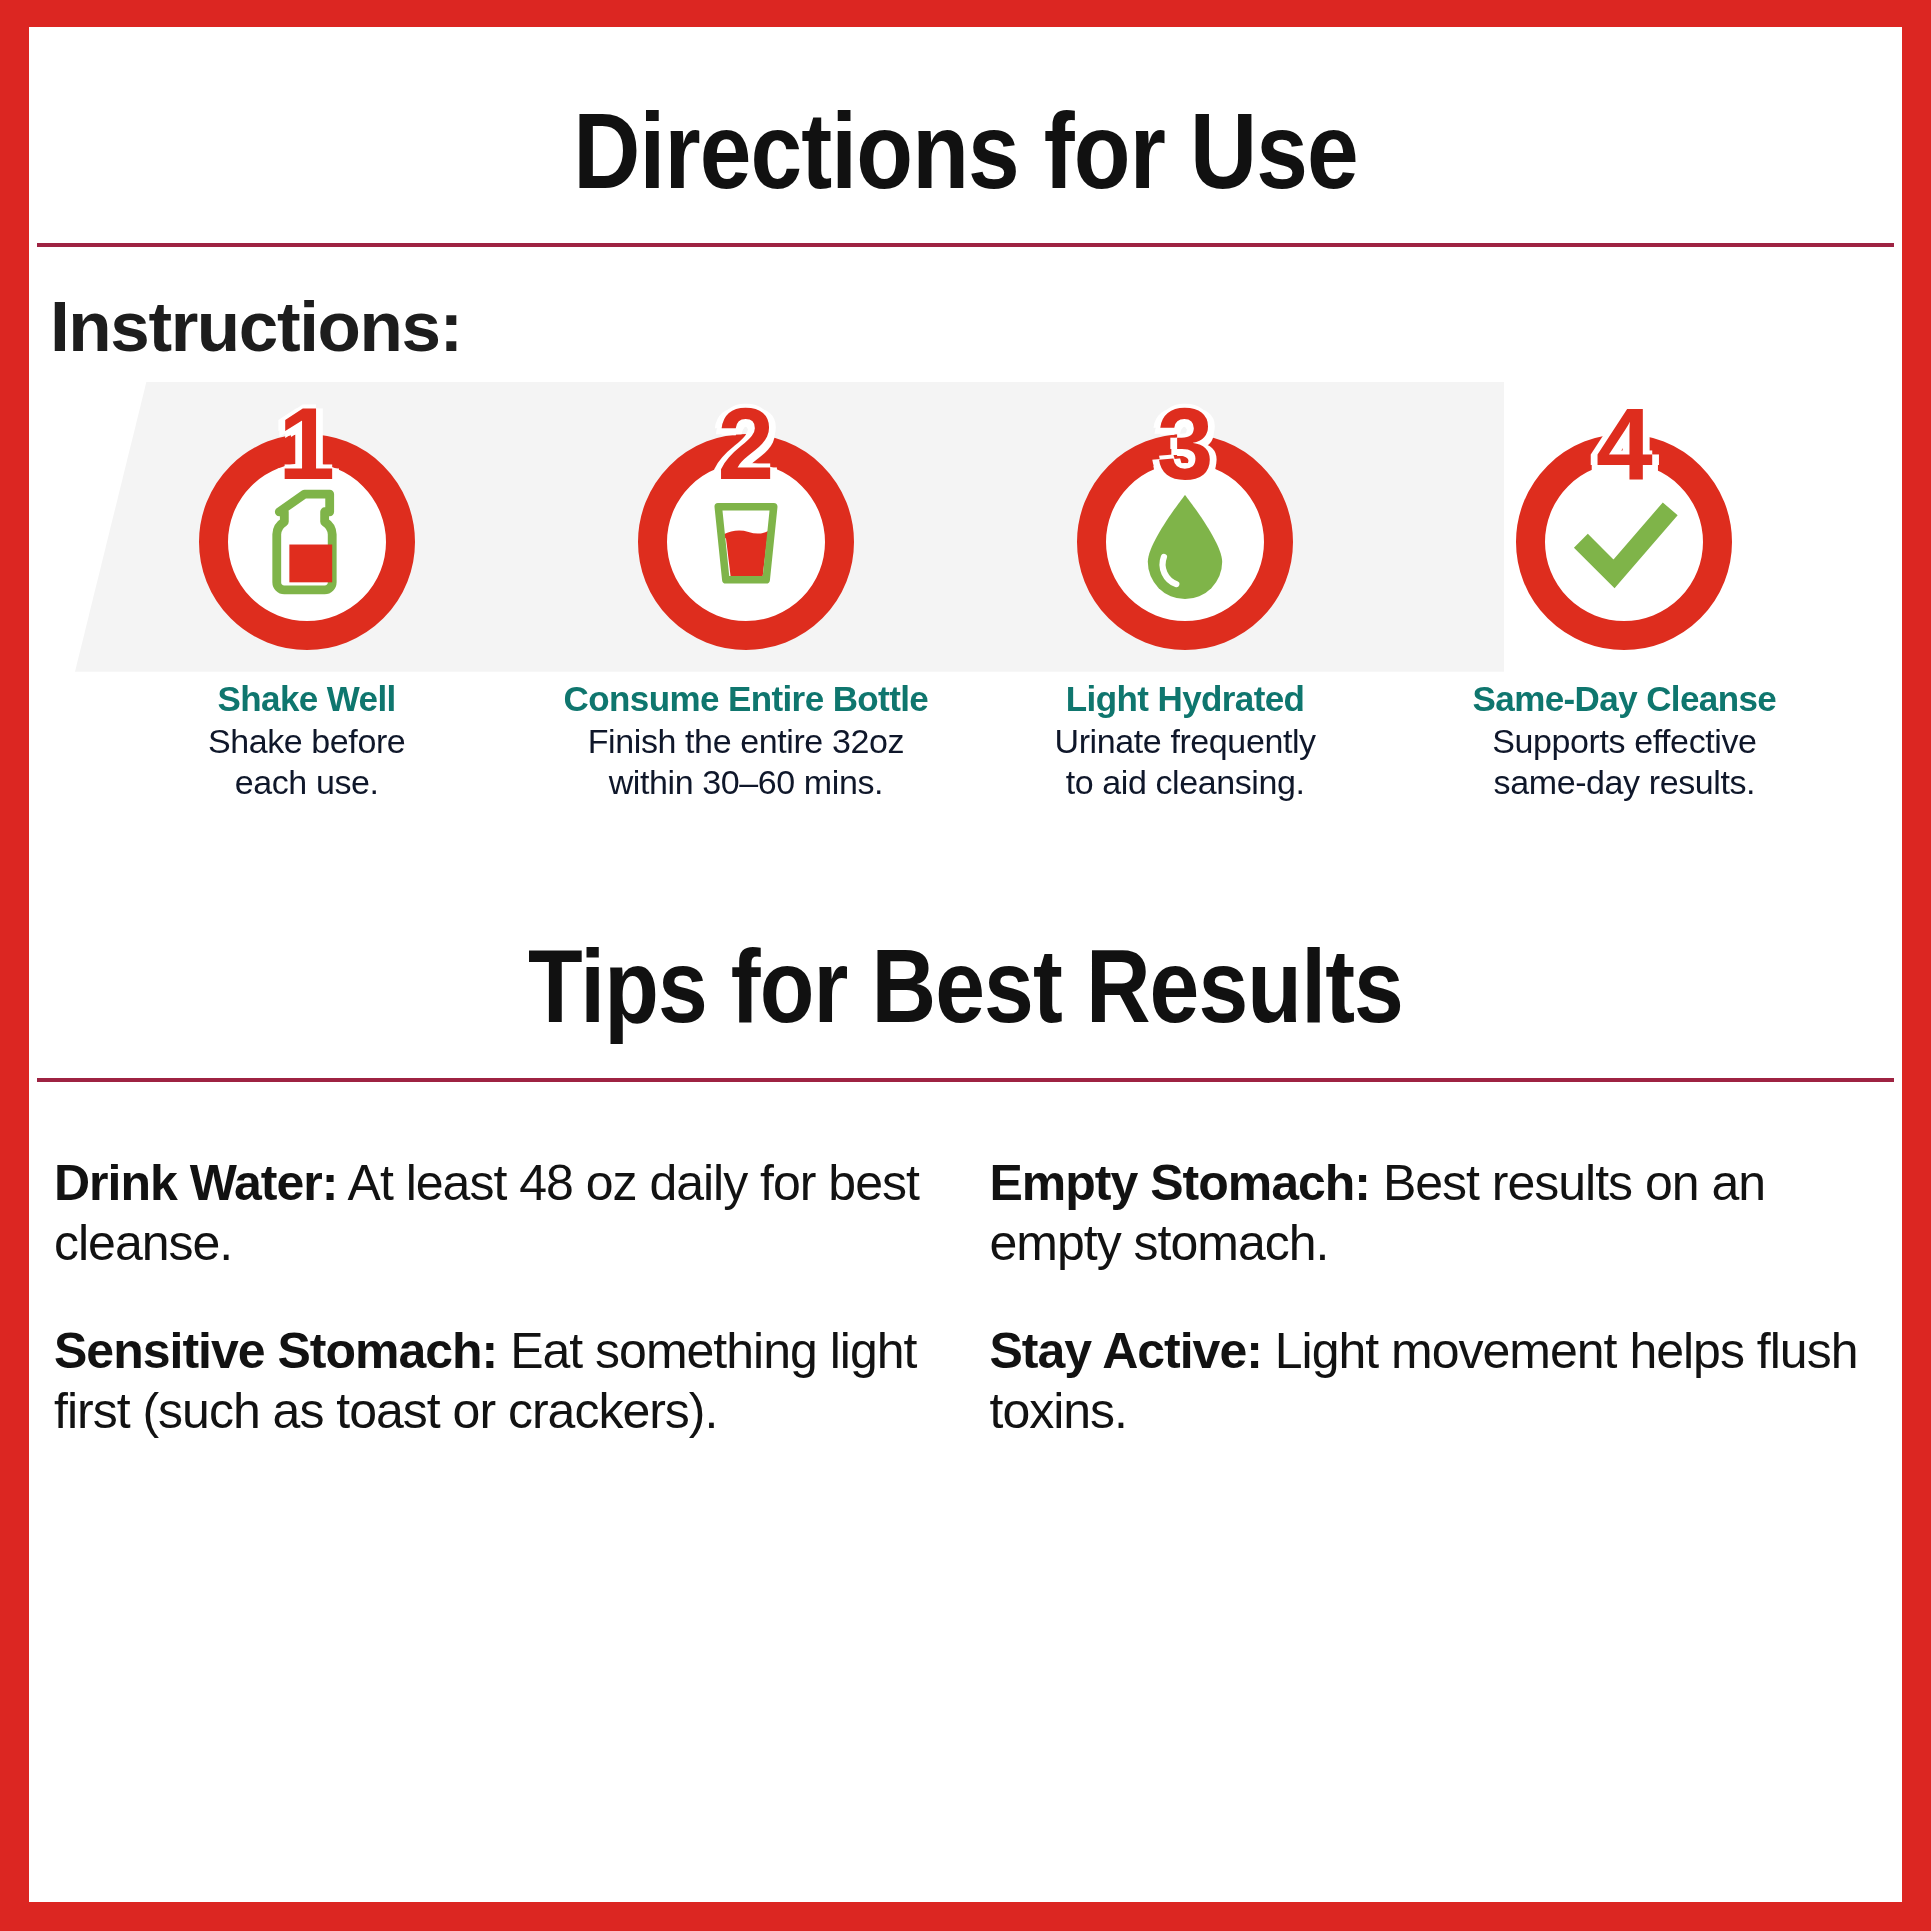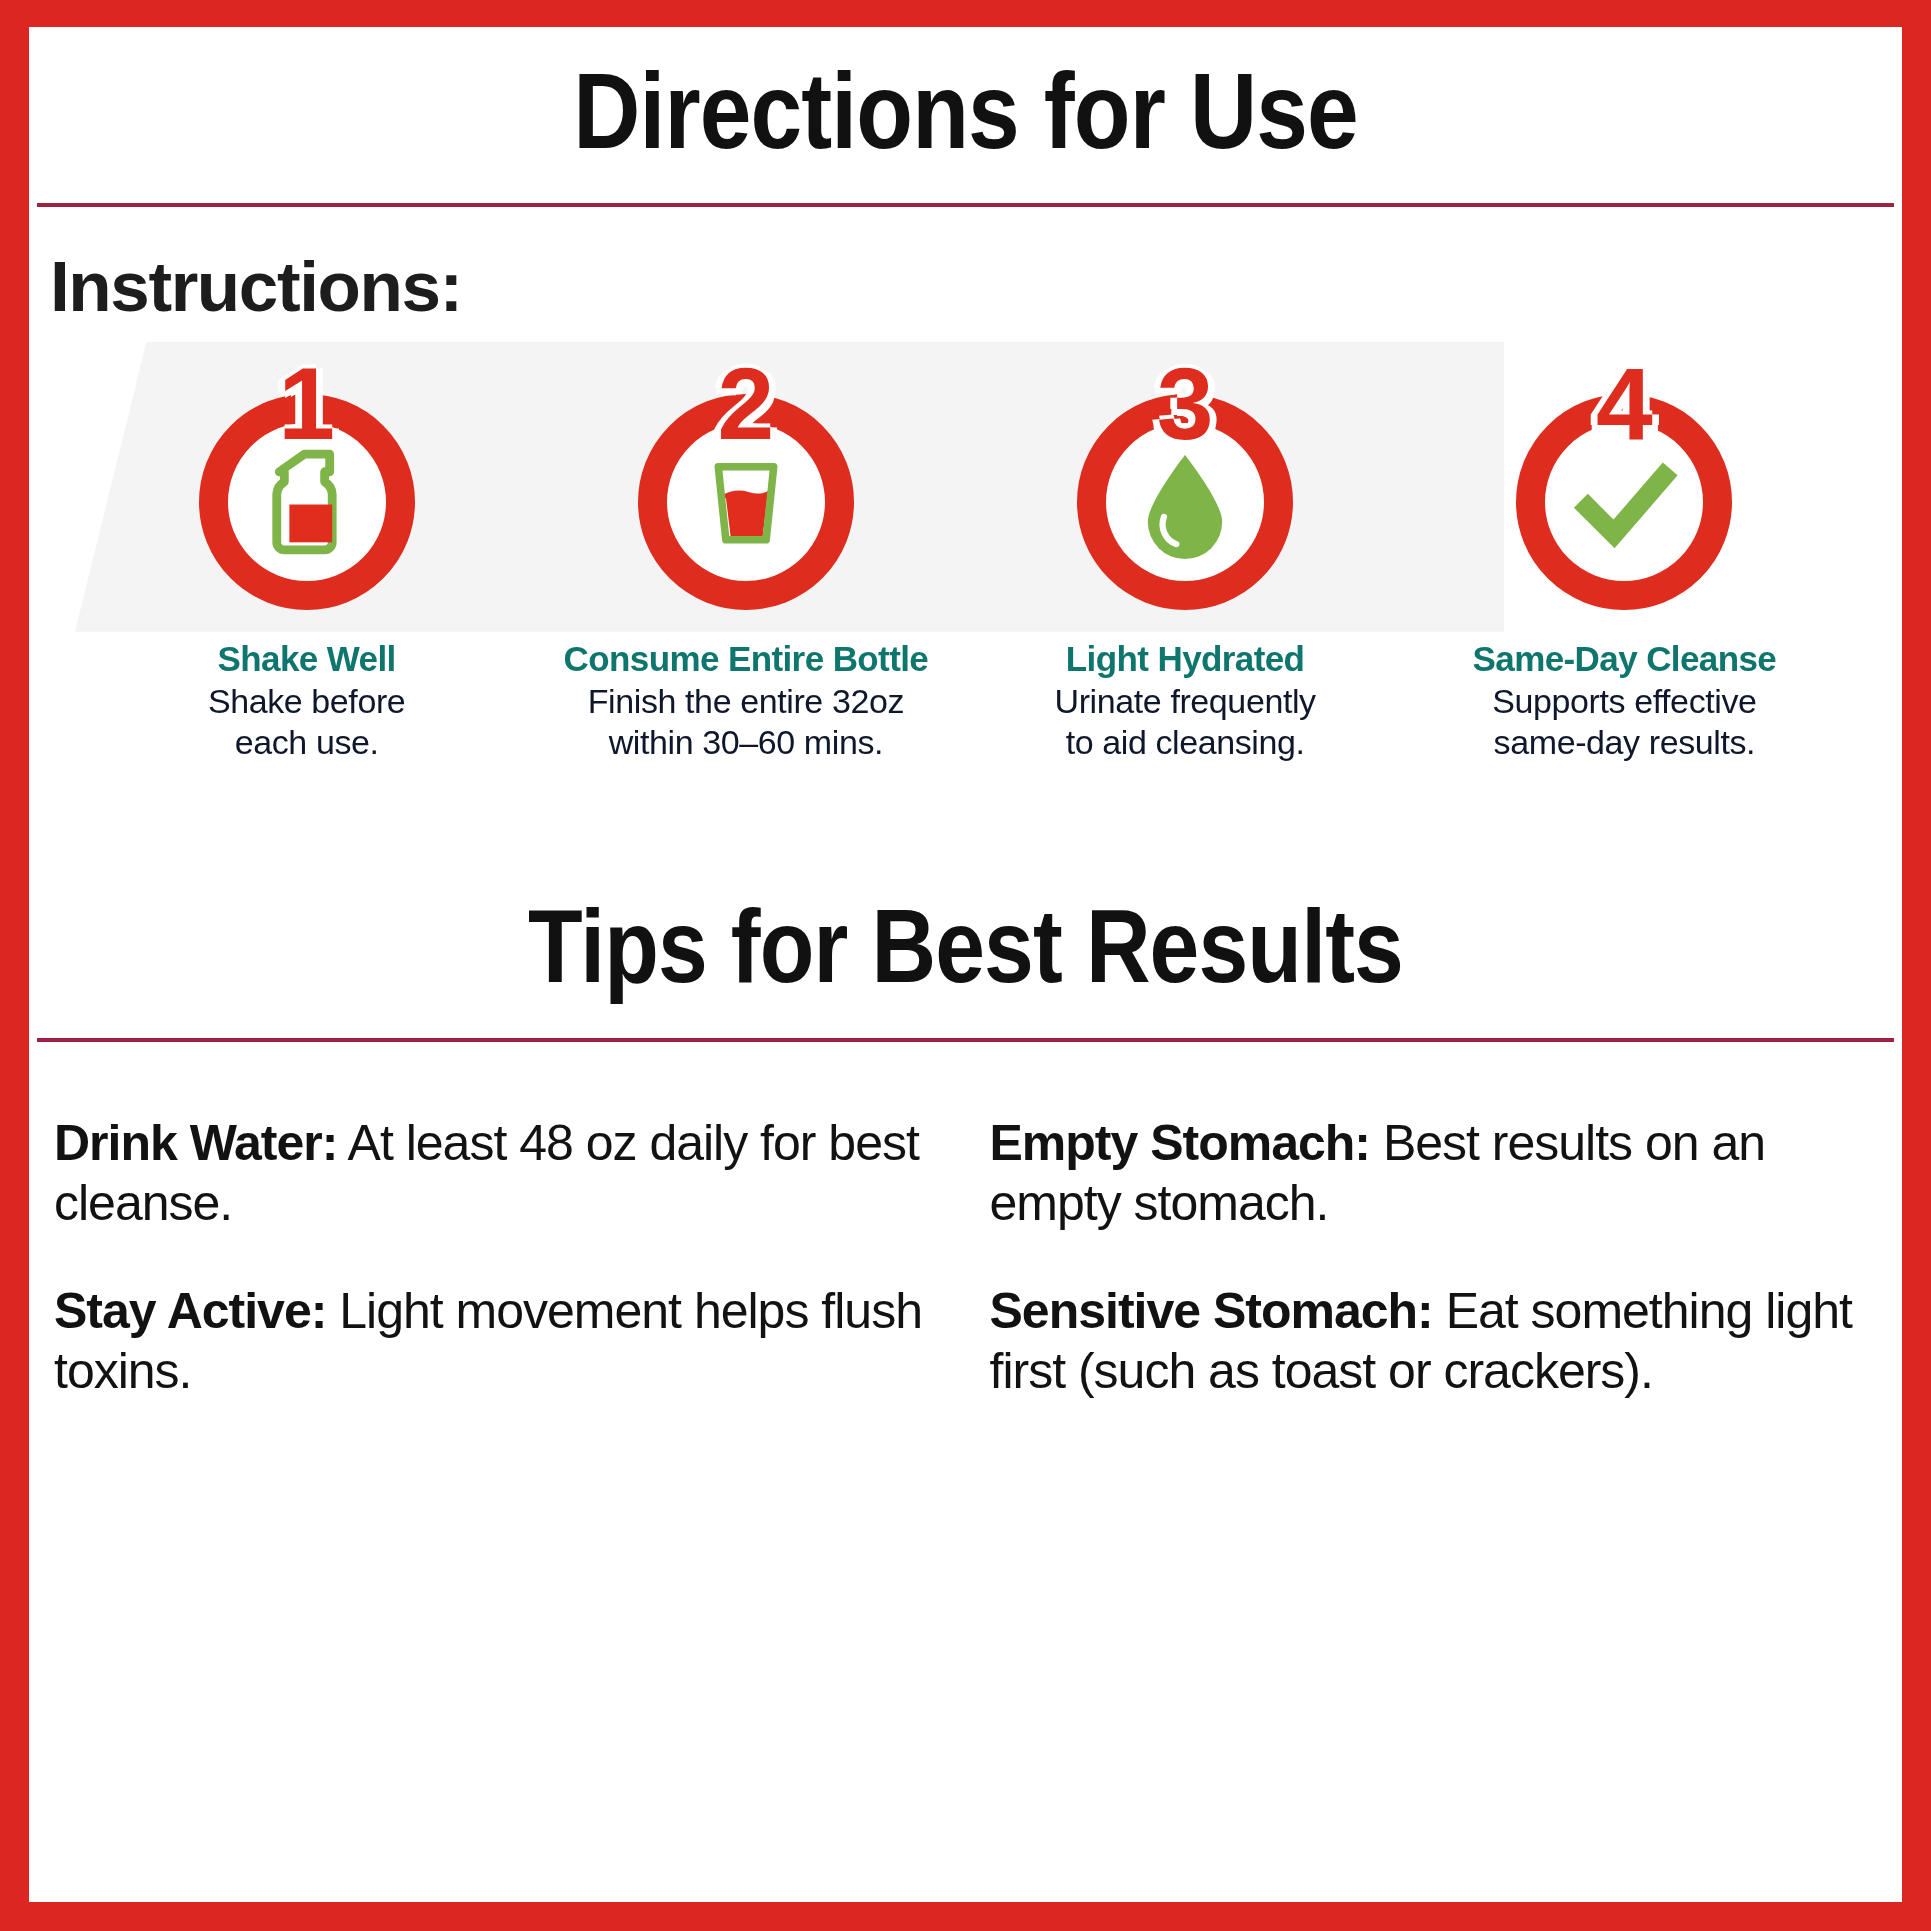--- a/index.html
+++ b/index.html
@@ -29,20 +29,21 @@
     width: 100%;
     height: 100%;
     background: #ffffff;
     overflow: hidden;
   }
 
   
   .title-block {
     padding: 29px 0 0 0;
     text-align: center;
+    margin-top: 40px;
   }
   h1.main-title {
     margin: 0;
     font-family: "Liberation Sans Narrow", "Liberation Sans", sans-serif;
     font-weight: 700;
     font-size: 108px;
     line-height: 1.02;
     letter-spacing: -1px;
     color: #111111;
     transform: scaleX(0.86);
@@ -291,22 +292,22 @@
     <div class="rule2"></div>
 
     <div class="tips-grid">
       <div class="tip">
         <span class="lead">Drink Water:</span><span> At least 48 oz daily for best cleanse.</span>
       </div>
       <div class="tip">
         <span class="lead">Empty Stomach:</span><span> Best results on an empty stomach.</span>
       </div>
       <div class="tip">
+        <span class="lead">Sensitive Stomach:</span><span> Eat something light first (such as toast or crackers).</span>
+      </div>
+      <div class="tip">
         <span class="lead">Stay Active:</span><span> Light movement helps flush toxins.</span>
-      </div>
-      <div class="tip">
-        <span class="lead">Sensitive Stomach:</span><span> Eat something light first (such as toast or crackers).</span>
       </div>
     </div>
 
   </div>
 </div>
 
 
 </body></html>

